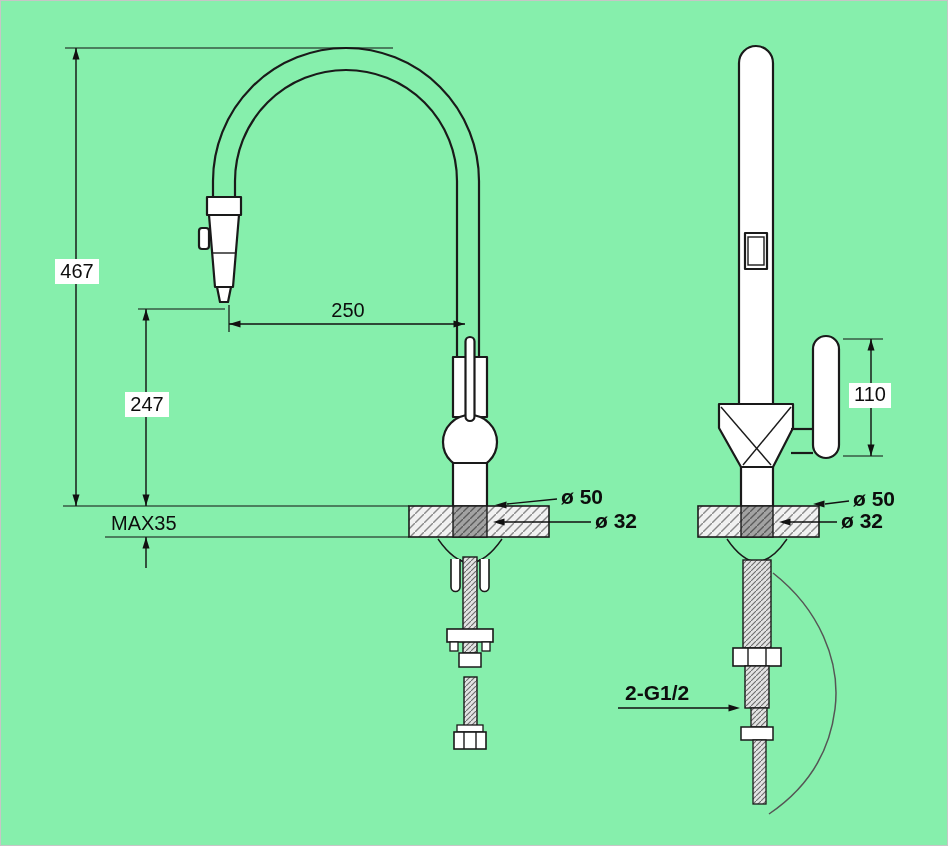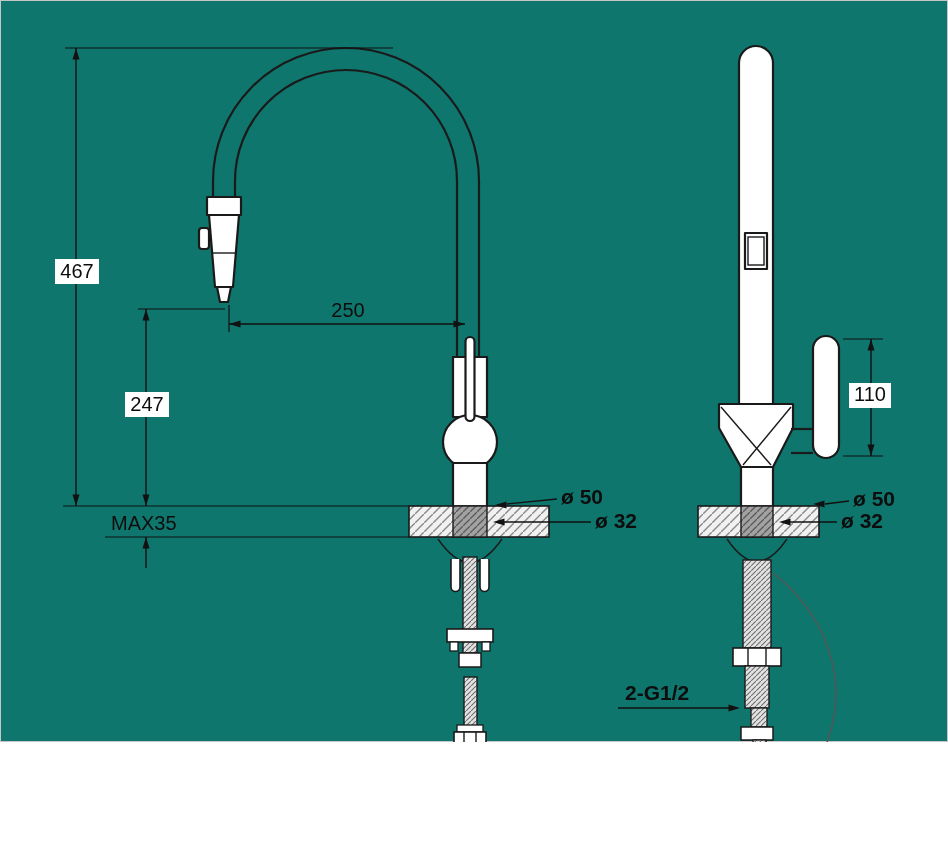--- a/index.html
+++ b/index.html
@@ -1,17 +1,17 @@
 <!DOCTYPE html>
 <html><head>
 <meta charset="utf-8">
 <style>
   html,body{margin:0;padding:0;background:#fff;}
   .canvas{
-    position:relative;width:948px;height:742px;background:#0f766e;
+    position:relative;width:948px;height:846px;background:#86efac;
     border:1px solid #c6c6c6;box-sizing:border-box;
     font-family:"Liberation Sans",sans-serif;
   }
   svg{display:block;}
   .outline{fill:#ffffff;stroke:#1a1a1a;stroke-width:2.2;stroke-linejoin:round;}
   .outline-thin{fill:none;stroke:#1a1a1a;stroke-width:1.4;}
   .noline{fill:#ffffff;stroke:none;}
   .dimline{stroke:#111111;stroke-width:1.4;fill:none;}
   .extline{stroke:#111111;stroke-width:1.2;fill:none;}
   .arrow{fill:#111111;stroke:none;}

